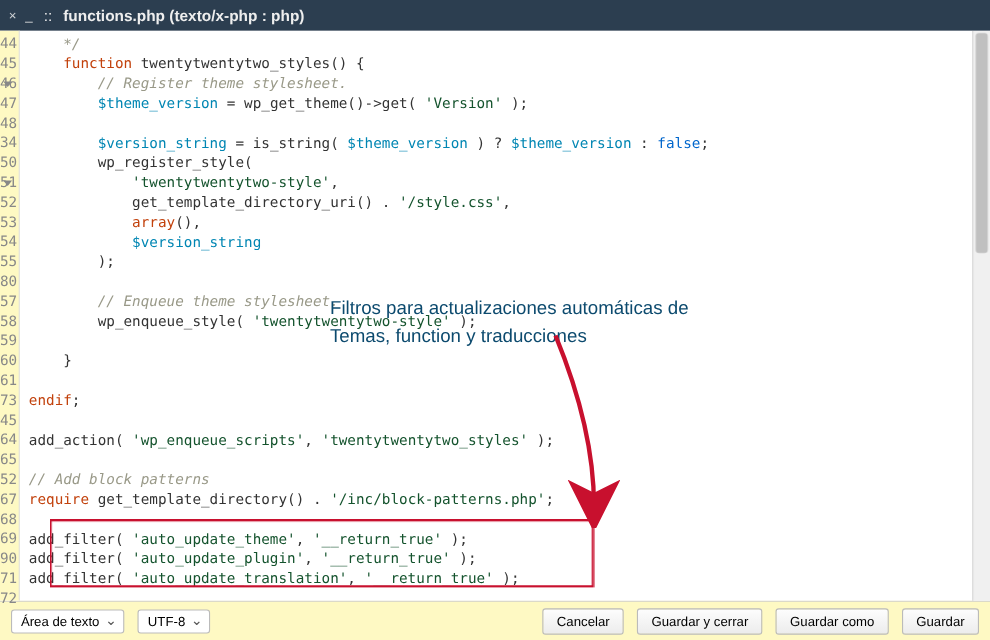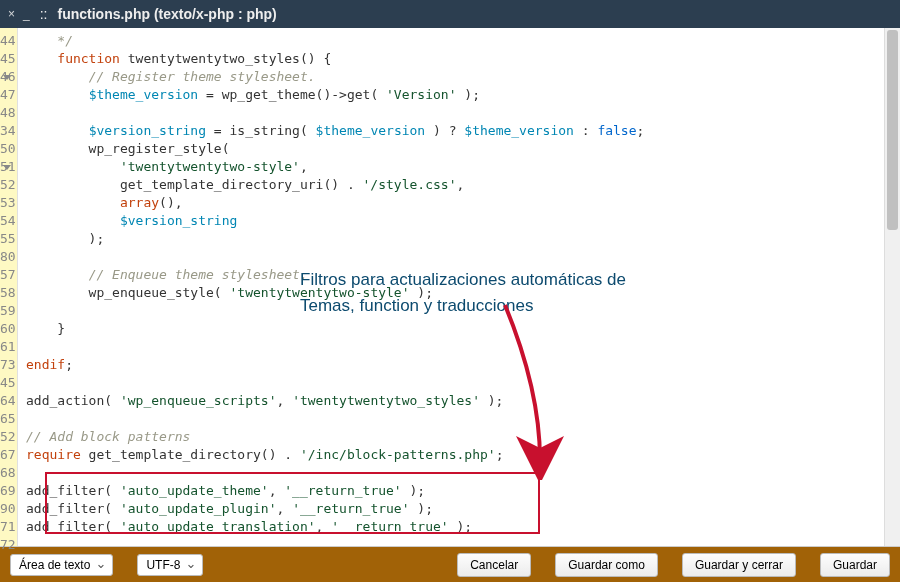--- a/index.html
+++ b/index.html
@@ -118,26 +118,26 @@
       position: absolute;
       border: 2px solid #c8102e;
       left: 45px;
       top: 472px;
       width: 495px;
       height: 62px;
       pointer-events: none;
     }
     .footer {
       height: 36px;
-      background: #a16207;
+      background: #fef9c3;
       border-top: 1px solid #ccc;
       display: flex;
       align-items: center;
       padding: 0 10px;
-      gap: 24px;
+      gap: 12px;
     }
     .footer .sel {
       background: #fff;
       border: 1px solid #bbb;
       border-radius: 3px;
       padding: 3px 22px 3px 8px;
       font-size: 12px;
       cursor: pointer;
       position: relative;
     }
@@ -223,16 +223,16 @@
   <path d="M85,5 Q120,90 120,160" stroke="#c8102e" stroke-width="4" fill="none" marker-end="url(#ah)"></path>
 </svg>
 
 <div class="highlight-box"></div>
 
 <div class="footer">
   <div class="sel">Área de texto</div>
   <div class="sel">UTF-8</div>
   <div class="spacer"></div>
   <div class="btn">Cancelar</div>
+  <div class="btn">Guardar y cerrar</div>
   <div class="btn">Guardar como</div>
-  <div class="btn">Guardar y cerrar</div>
   <div class="btn">Guardar</div>
 </div>
 
 </body></html>

